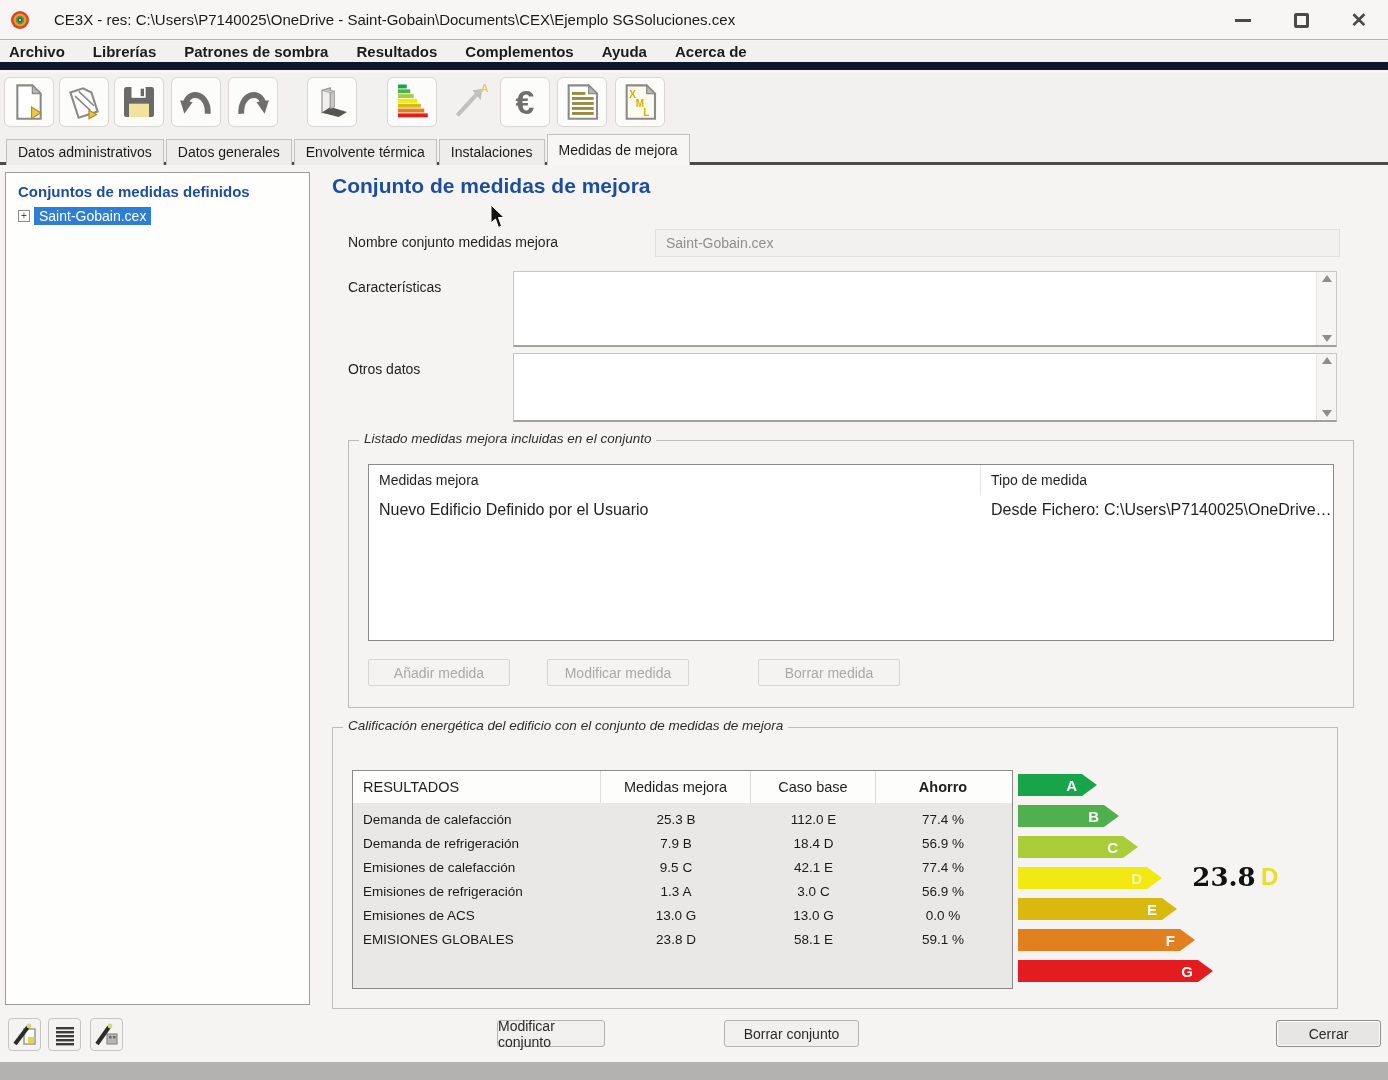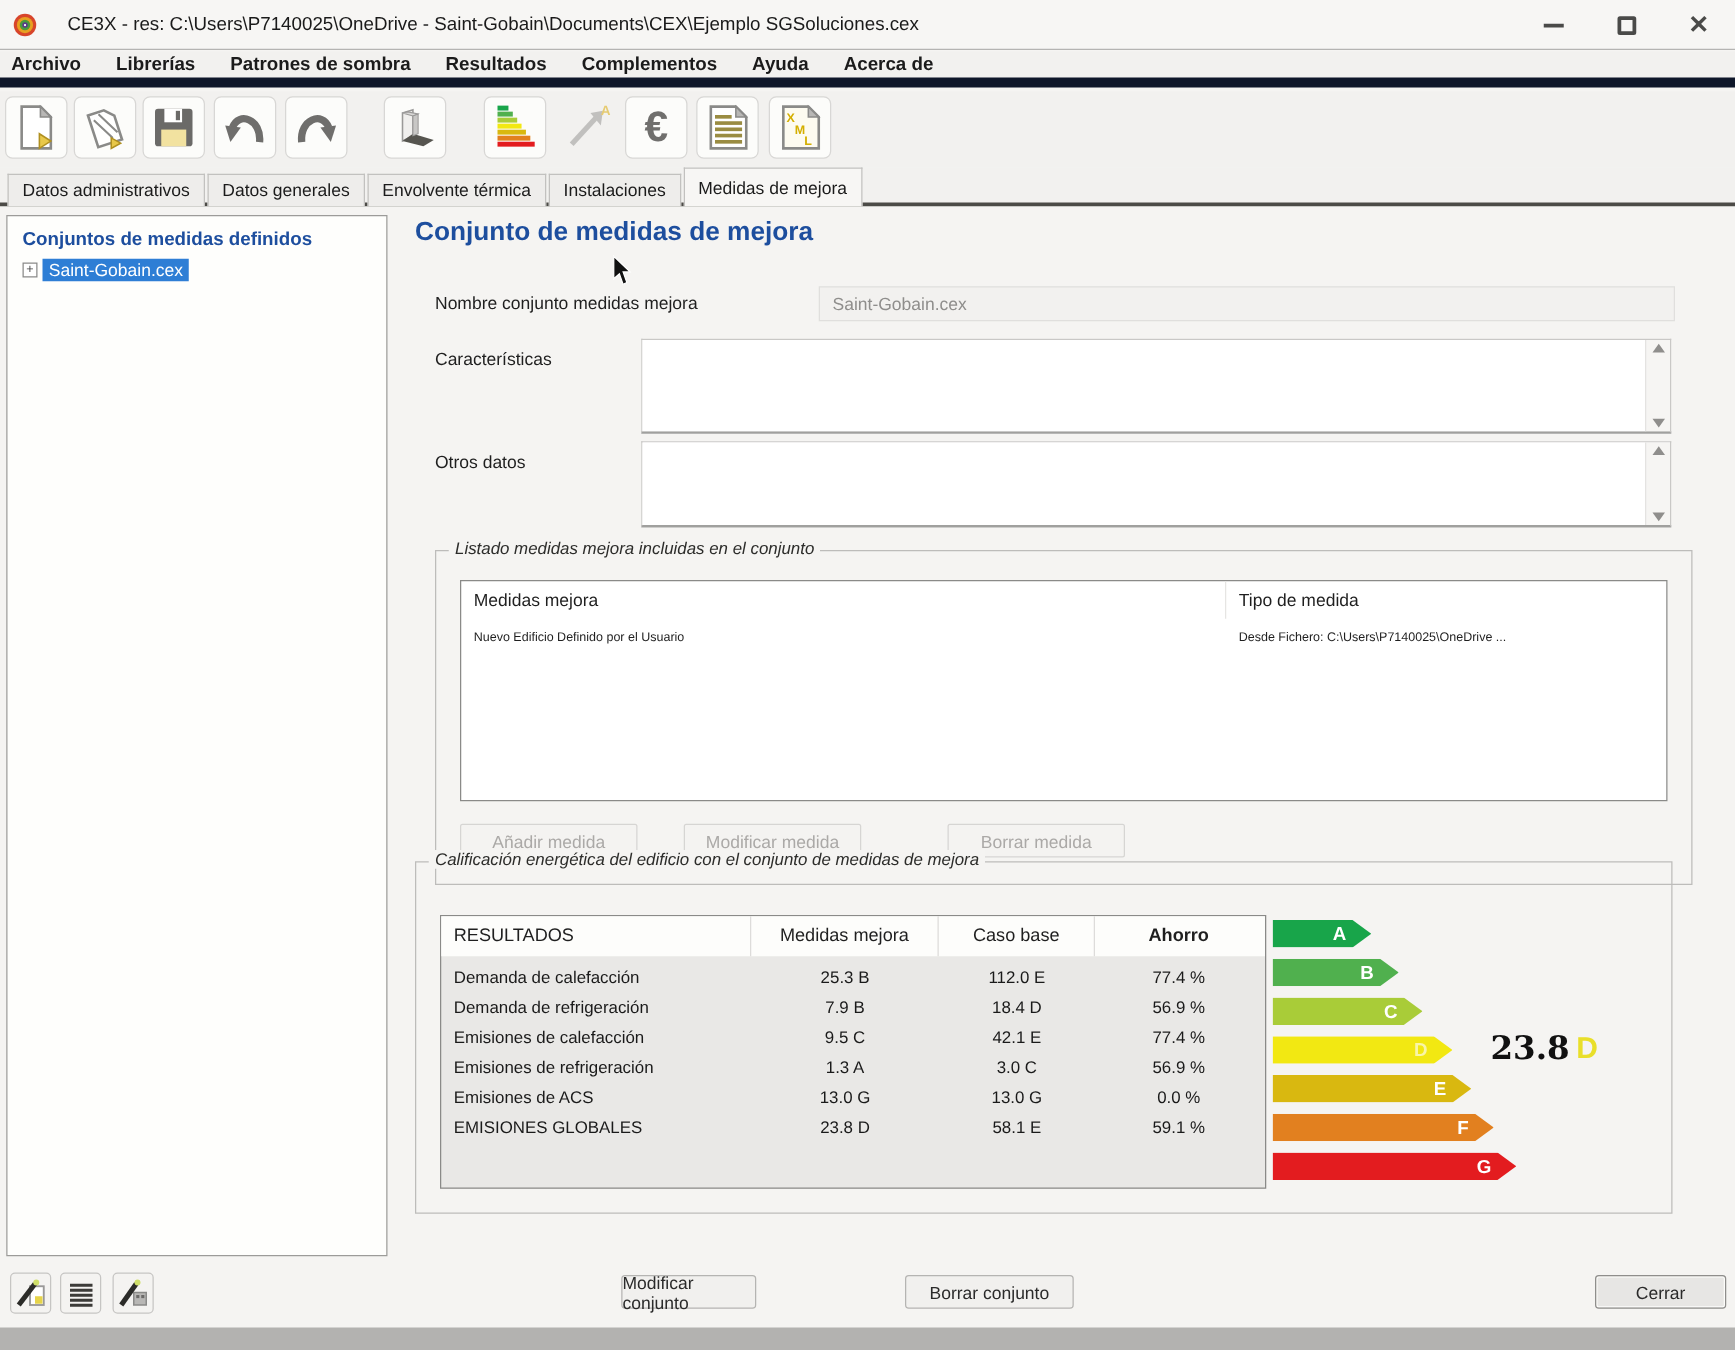--- a/index.html
+++ b/index.html
@@ -65,21 +65,21 @@
   .group-label { position:absolute; top:-10px; left:10px; background:#f5f4f2; padding:0 5px;
     font-size:13.5px; font-style:italic; color:#2d2d2b; white-space:nowrap; }
 
   
   .measures-table { position:absolute; left:19px; top:23px; width:966px; height:177px;
     background:#fff; border:1px solid #8a8a88; font-size:14px; }
   .mt-header, .mt-row { display:grid; grid-template-columns:612px 1fr; align-items:center; height:30px; }
   .mt-header { color:#1f1f1f; }
   .mt-header > div { padding-left:10px; height:100%; display:flex; align-items:center; }
   .mt-header > div:first-child { border-right:1px solid #e6e5e3; }
-  .mt-row { font-size:10px; color:#1f1f1f; }
+  .mt-row { font-size:16px; color:#1f1f1f; }
   .mt-row > div { padding-left:10px; overflow:hidden; white-space:nowrap; text-overflow:ellipsis; }
 
   .small-btn { position:absolute; width:142px; height:27px; background:#f4f3f1; border:1px solid #d6d5d3;
     border-radius:2px; font-size:14px; color:#aba9a7; display:flex; align-items:center; justify-content:center; }
 
   
   .res-table { position:absolute; left:19px; top:42px; width:661px; height:219px;
     background:#e9e8e6; border:1px solid #8a8a88; }
   .res-header { display:grid; grid-template-columns:248px 150px 125px 134px; height:32px; align-items:center;
     background:#fdfdfb; font-size:14.5px; color:#1f1f1f; }
@@ -295,21 +295,21 @@
       <div class="mt-row">
         <div>Nuevo Edificio Definido por el Usuario</div>
         <div>Desde Fichero: C:\Users\P7140025\OneDrive ...</div>
       </div>
     </div>
     <div class="small-btn" style="left:19px; top:218px;">Añadir medida</div>
     <div class="small-btn" style="left:198px; top:218px;text-align:center;">Modificar medida</div>
     <div class="small-btn" style="left:409px; top:218px;">Borrar medida</div>
   </div>
 
-  <div class="groupbox" style="left:332px; top:689px; width:1006px; height:282px;">
+  <div class="groupbox" style="left:332px; top:727px; width:1006px; height:282px;">
     <span class="group-label">Calificación energética del edificio con el conjunto de medidas de mejora</span>
 
     <div class="res-table">
       <div class="res-header">
         <div>RESULTADOS</div>
         <div>Medidas mejora</div>
         <div>Caso base</div>
         <div>Ahorro</div>
       </div>
       <div class="res-body">

